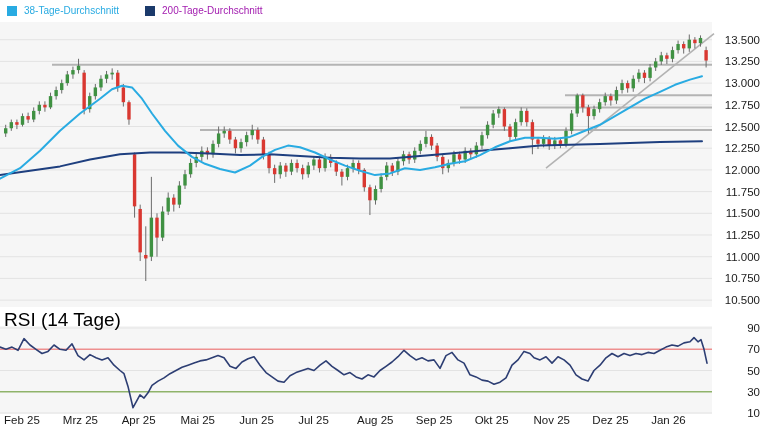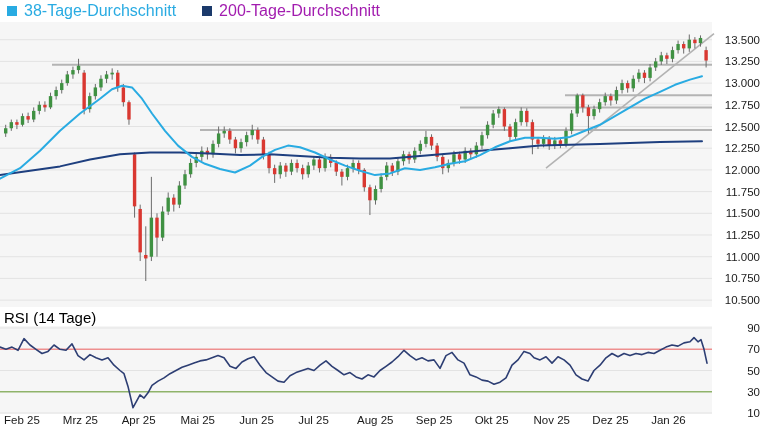--- a/index.html
+++ b/index.html
@@ -7,23 +7,23 @@
     position:relative;width:765px;height:430px;overflow:hidden;
     font-family:"Liberation Sans",sans-serif;background:#ffffff;
   }
   .legend{
     position:absolute;top:0;left:0;width:765px;height:22px;
     display:flex;align-items:center;gap:26px;padding-left:7px;box-sizing:border-box;
     background:#ffffff;z-index:2;
   }
   .legend-item{display:flex;align-items:center;gap:7px;}
   .swatch{width:10px;height:10px;display:inline-block;}
-  .legend-label{font-size:16px;line-height:12px;}
+  .legend-label{font-size:10px;line-height:12px;}
   .rsi-title{
-    position:absolute;left:4px;top:309px;font-size:15px;color:#000;z-index:2;
+    position:absolute;left:4px;top:309px;font-size:19px;color:#000;z-index:2;
   }
   svg{position:absolute;top:0;left:0;}
   text{font-family:"Liberation Sans",sans-serif;}
 </style>
 </head>
 <body>
 
 <div class="widget">
 
   <div class="legend">

